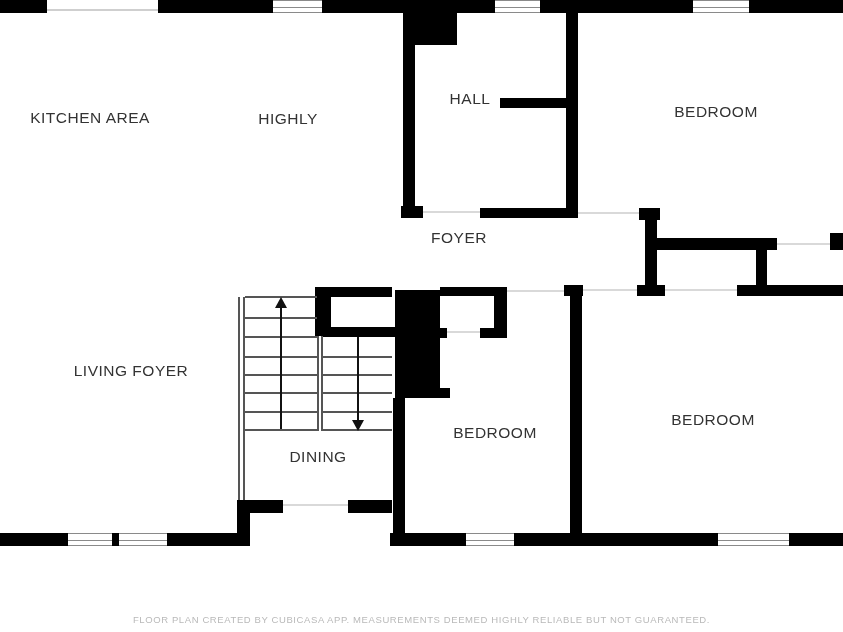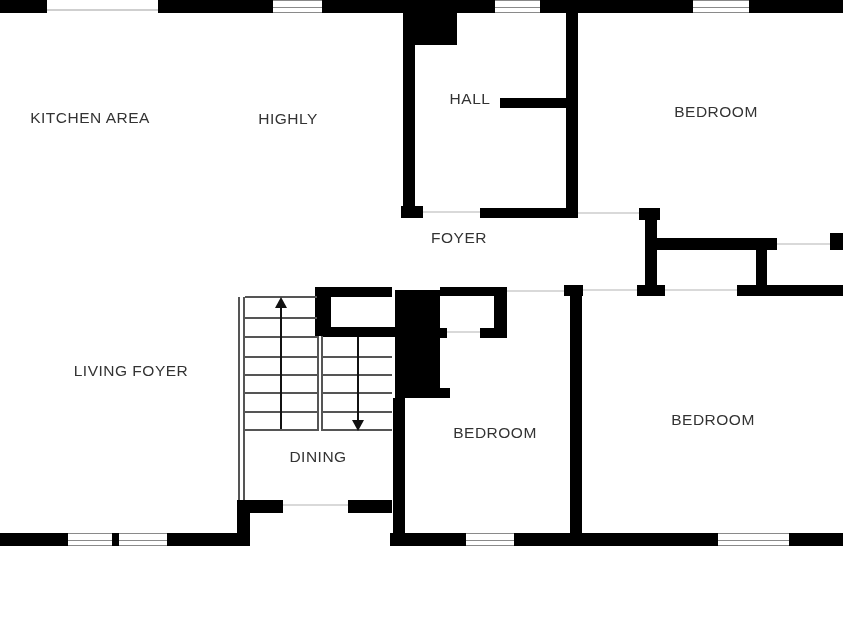--- a/index.html
+++ b/index.html
@@ -142,14 +142,15 @@
   <div class="room-label" style="left:90px;top:118px">KITCHEN AREA</div>
   <div class="room-label" style="left:288px;top:119px">HIGHLY</div>
   <div class="room-label" style="left:470px;top:99px">HALL</div>
   <div class="room-label" style="left:716px;top:112px">BEDROOM</div>
   <div class="room-label" style="left:459px;top:238px">FOYER</div>
   <div class="room-label" style="left:131px;top:371px">LIVING FOYER</div>
   <div class="room-label" style="left:318px;top:457px">DINING</div>
   <div class="room-label" style="left:495px;top:433px">BEDROOM</div>
   <div class="room-label" style="left:713px;top:420px">BEDROOM</div>
 
+  <div class="footer">FLOOR PLAN CREATED BY CUBICASA APP. MEASUREMENTS DEEMED HIGHLY RELIABLE BUT NOT GUARANTEED.</div>
 
 </div>
 
 </body></html>

